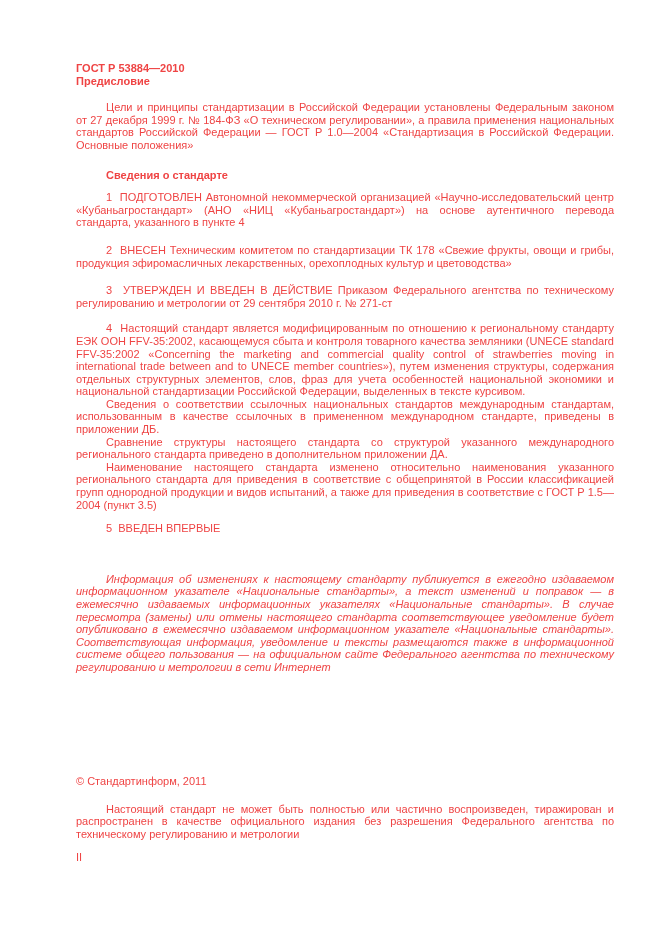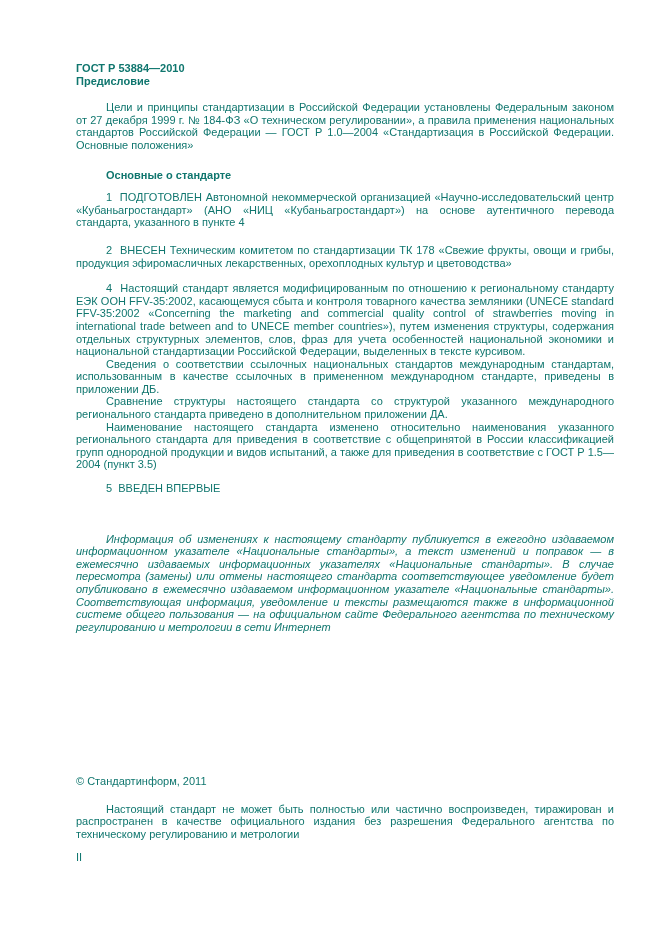--- a/index.html
+++ b/index.html
@@ -6,21 +6,21 @@
     margin: 0;
     padding: 0;
     background: #ffffff;
   }
   .page {
     position: relative;
     width: 661px;
     height: 936px;
     background: #ffffff;
     font-family: "Liberation Sans", sans-serif;
-    color: #0f766e;
+    color: #ef4444;
     overflow: hidden;
   }
   .content {
     position: absolute;
     left: 76px;
     top: 0;
     width: 538px;
   }
   .content p {
     margin: 0;
@@ -71,24 +71,25 @@
 </head>
 <body>
 
 <div class="page">
   <div class="content">
     <p class="doc-code">ГОСТ Р 53884—2010</p>
     <p class="doc-title">Предисловие</p>
 
     <p class="indent p-intro">Цели и принципы стандартизации в Российской Федерации установлены Федеральным законом от 27 декабря 1999 г. № 184-ФЗ «О техническом регулировании», а правила применения национальных стандартов Российской Федерации — ГОСТ Р 1.0—2004 «Стандартизация в Российской Федерации. Основные положения»</p>
 
-    <p class="indent p-heading">Основные о стандарте</p>
+    <p class="indent p-heading">Сведения о стандарте</p>
 
     <p class="indent p-item1">1&nbsp; ПОДГОТОВЛЕН Автономной некоммерческой организацией «Научно-исследовательский центр «Кубаньагростандарт» (АНО «НИЦ «Кубаньагростандарт») на основе аутентичного перевода стандарта, указанного в пункте 4</p>
     <p class="indent p-item2">2&nbsp; ВНЕСЕН Техническим комитетом по стандартизации ТК 178 «Свежие фрукты, овощи и грибы, продукция эфиромасличных лекарственных, орехоплодных культур и цветоводства»</p>
+    <p class="indent p-item3">3&nbsp; УТВЕРЖДЕН И ВВЕДЕН В ДЕЙСТВИЕ Приказом Федерального агентства по техническому регулированию и метрологии от 29 сентября 2010 г. № 271-ст</p>
 
     <p class="indent p-item4">4&nbsp; Настоящий стандарт является модифицированным по отношению к региональному стандарту ЕЭК ООН FFV-35:2002, касающемуся сбыта и контроля товарного качества земляники (UNECE standard FFV-35:2002 «Concerning the marketing and commercial quality control of strawberries moving in international trade between and to UNECE member countries»), путем изменения структуры, содержания отдельных структурных элементов, слов, фраз для учета особенностей национальной экономики и национальной стандартизации Российской Федерации, выделенных в тексте курсивом.</p>
     <p class="indent">Сведения о соответствии ссылочных национальных стандартов международным стандартам, использованным в качестве ссылочных в примененном международном стандарте, приведены в приложении ДБ.</p>
     <p class="indent">Сравнение структуры настоящего стандарта со структурой указанного международного регионального стандарта приведено в дополнительном приложении ДА.</p>
     <p class="indent">Наименование настоящего стандарта изменено относительно наименования указанного регионального стандарта для приведения в соответствие с общепринятой в России классификацией групп однородной продукции и видов испытаний, а также для приведения в соответствие с ГОСТ Р 1.5—2004 (пункт 3.5)</p>
 
     <p class="indent p-item5">5&nbsp; ВВЕДЕН ВПЕРВЫЕ</p>
 
     <p class="indent p-notice">Информация об изменениях к настоящему стандарту публикуется в ежегодно издаваемом информационном указателе «Национальные стандарты», а текст изменений и поправок — в ежемесячно издаваемых информационных указателях «Национальные стандарты». В случае пересмотра (замены) или отмены настоящего стандарта соответствующее уведомление будет опубликовано в ежемесячно издаваемом информационном указателе «Национальные стандарты». Соответствующая информация, уведомление и тексты размещаются также в информационной системе общего пользования — на официальном сайте Федерального агентства по техническому регулированию и метрологии в сети Интернет</p>
   </div>

